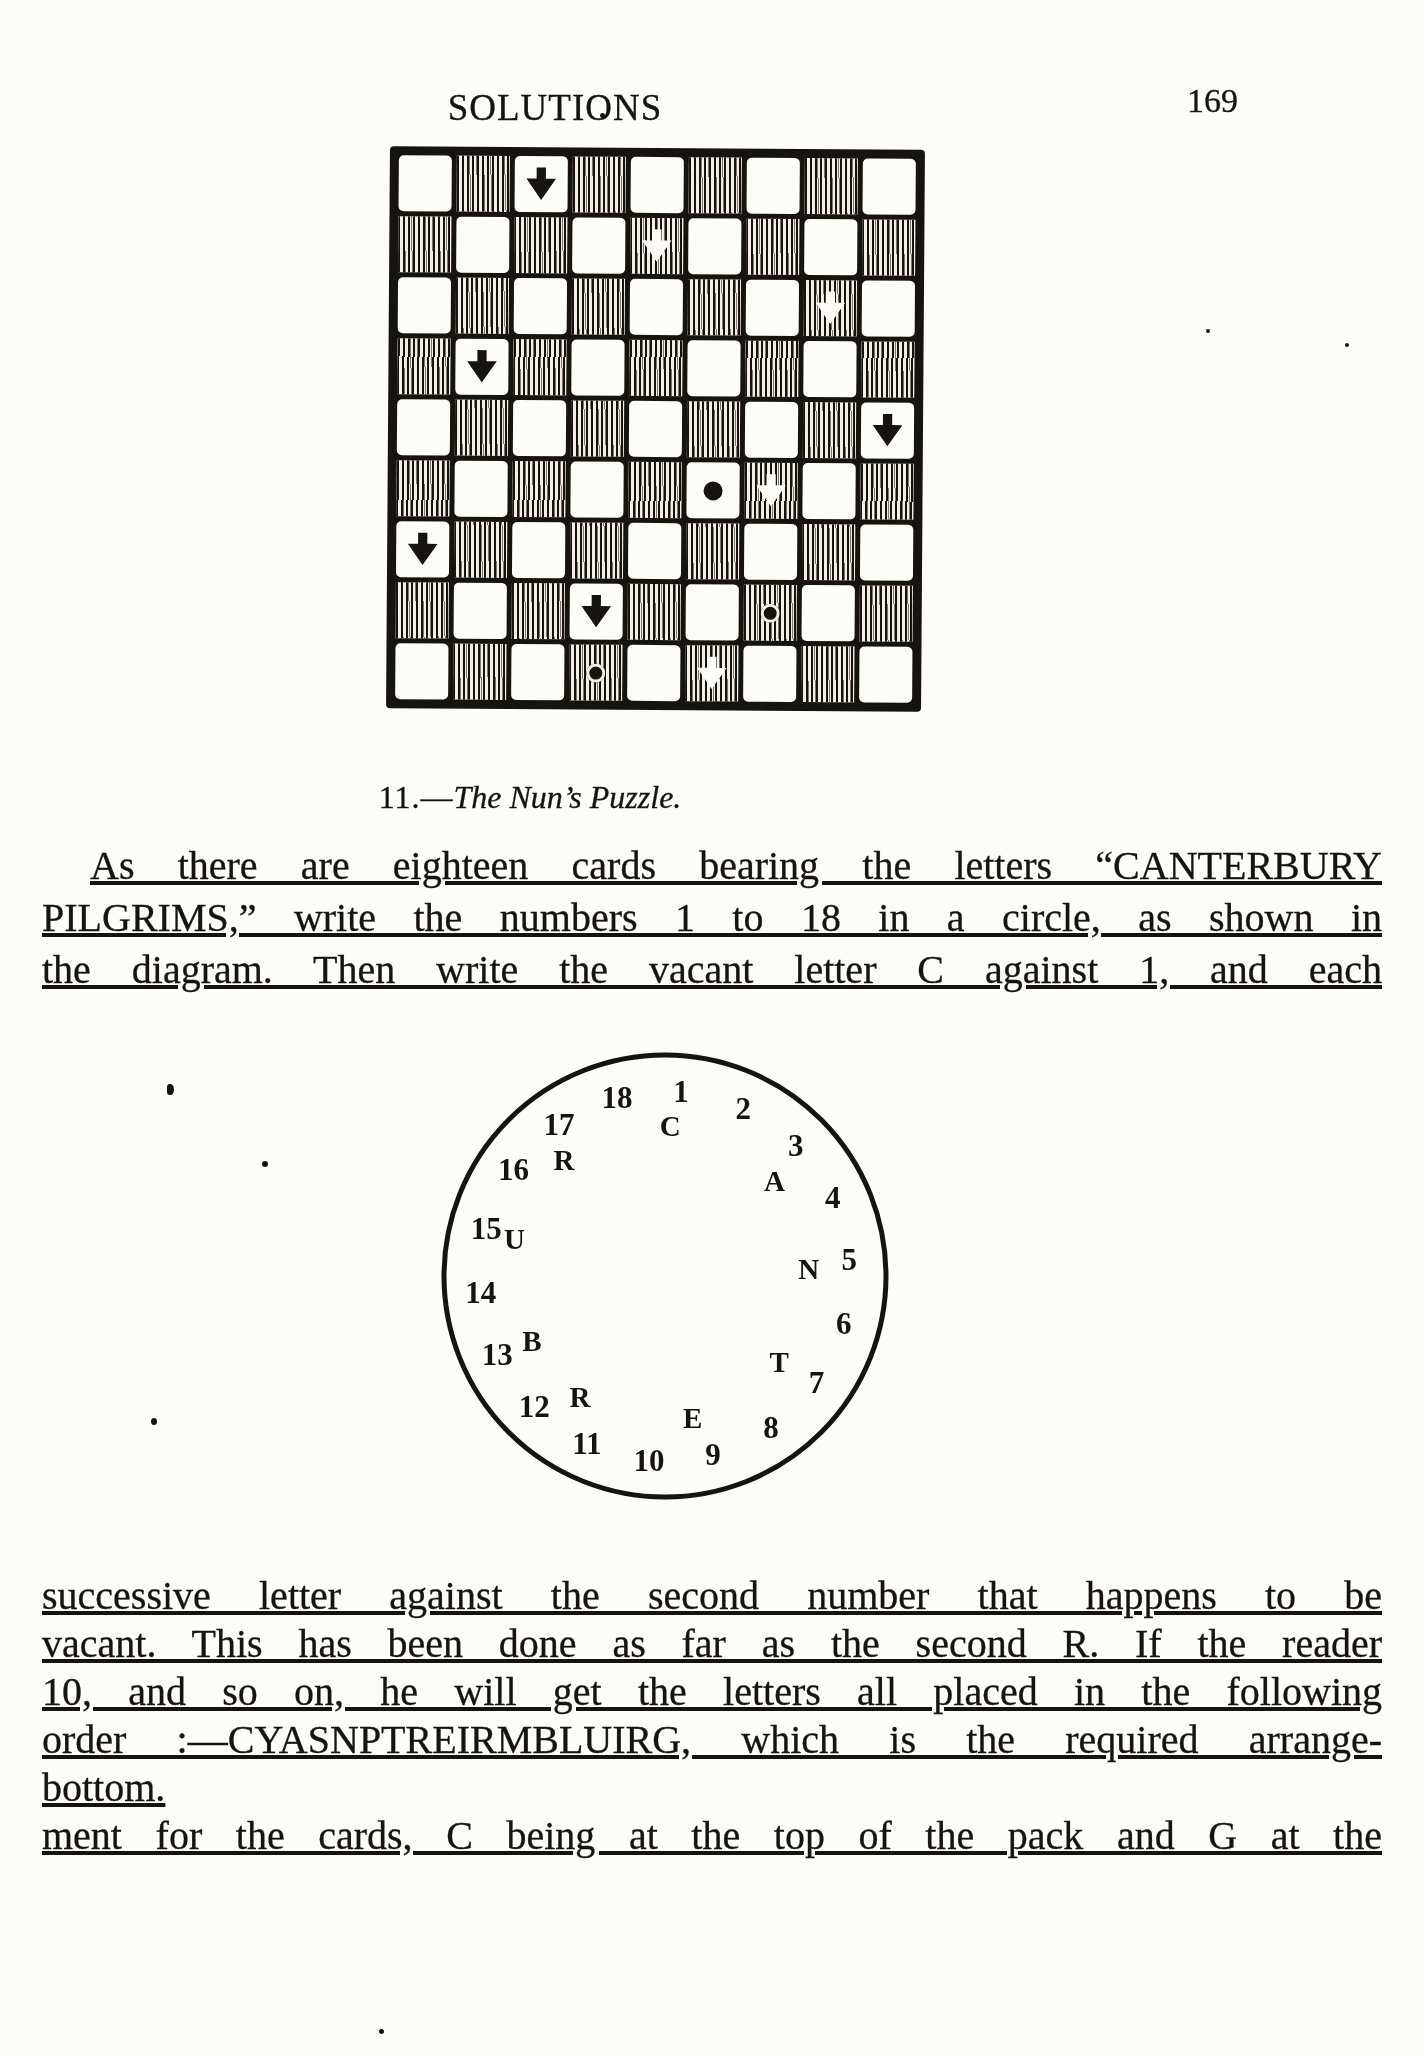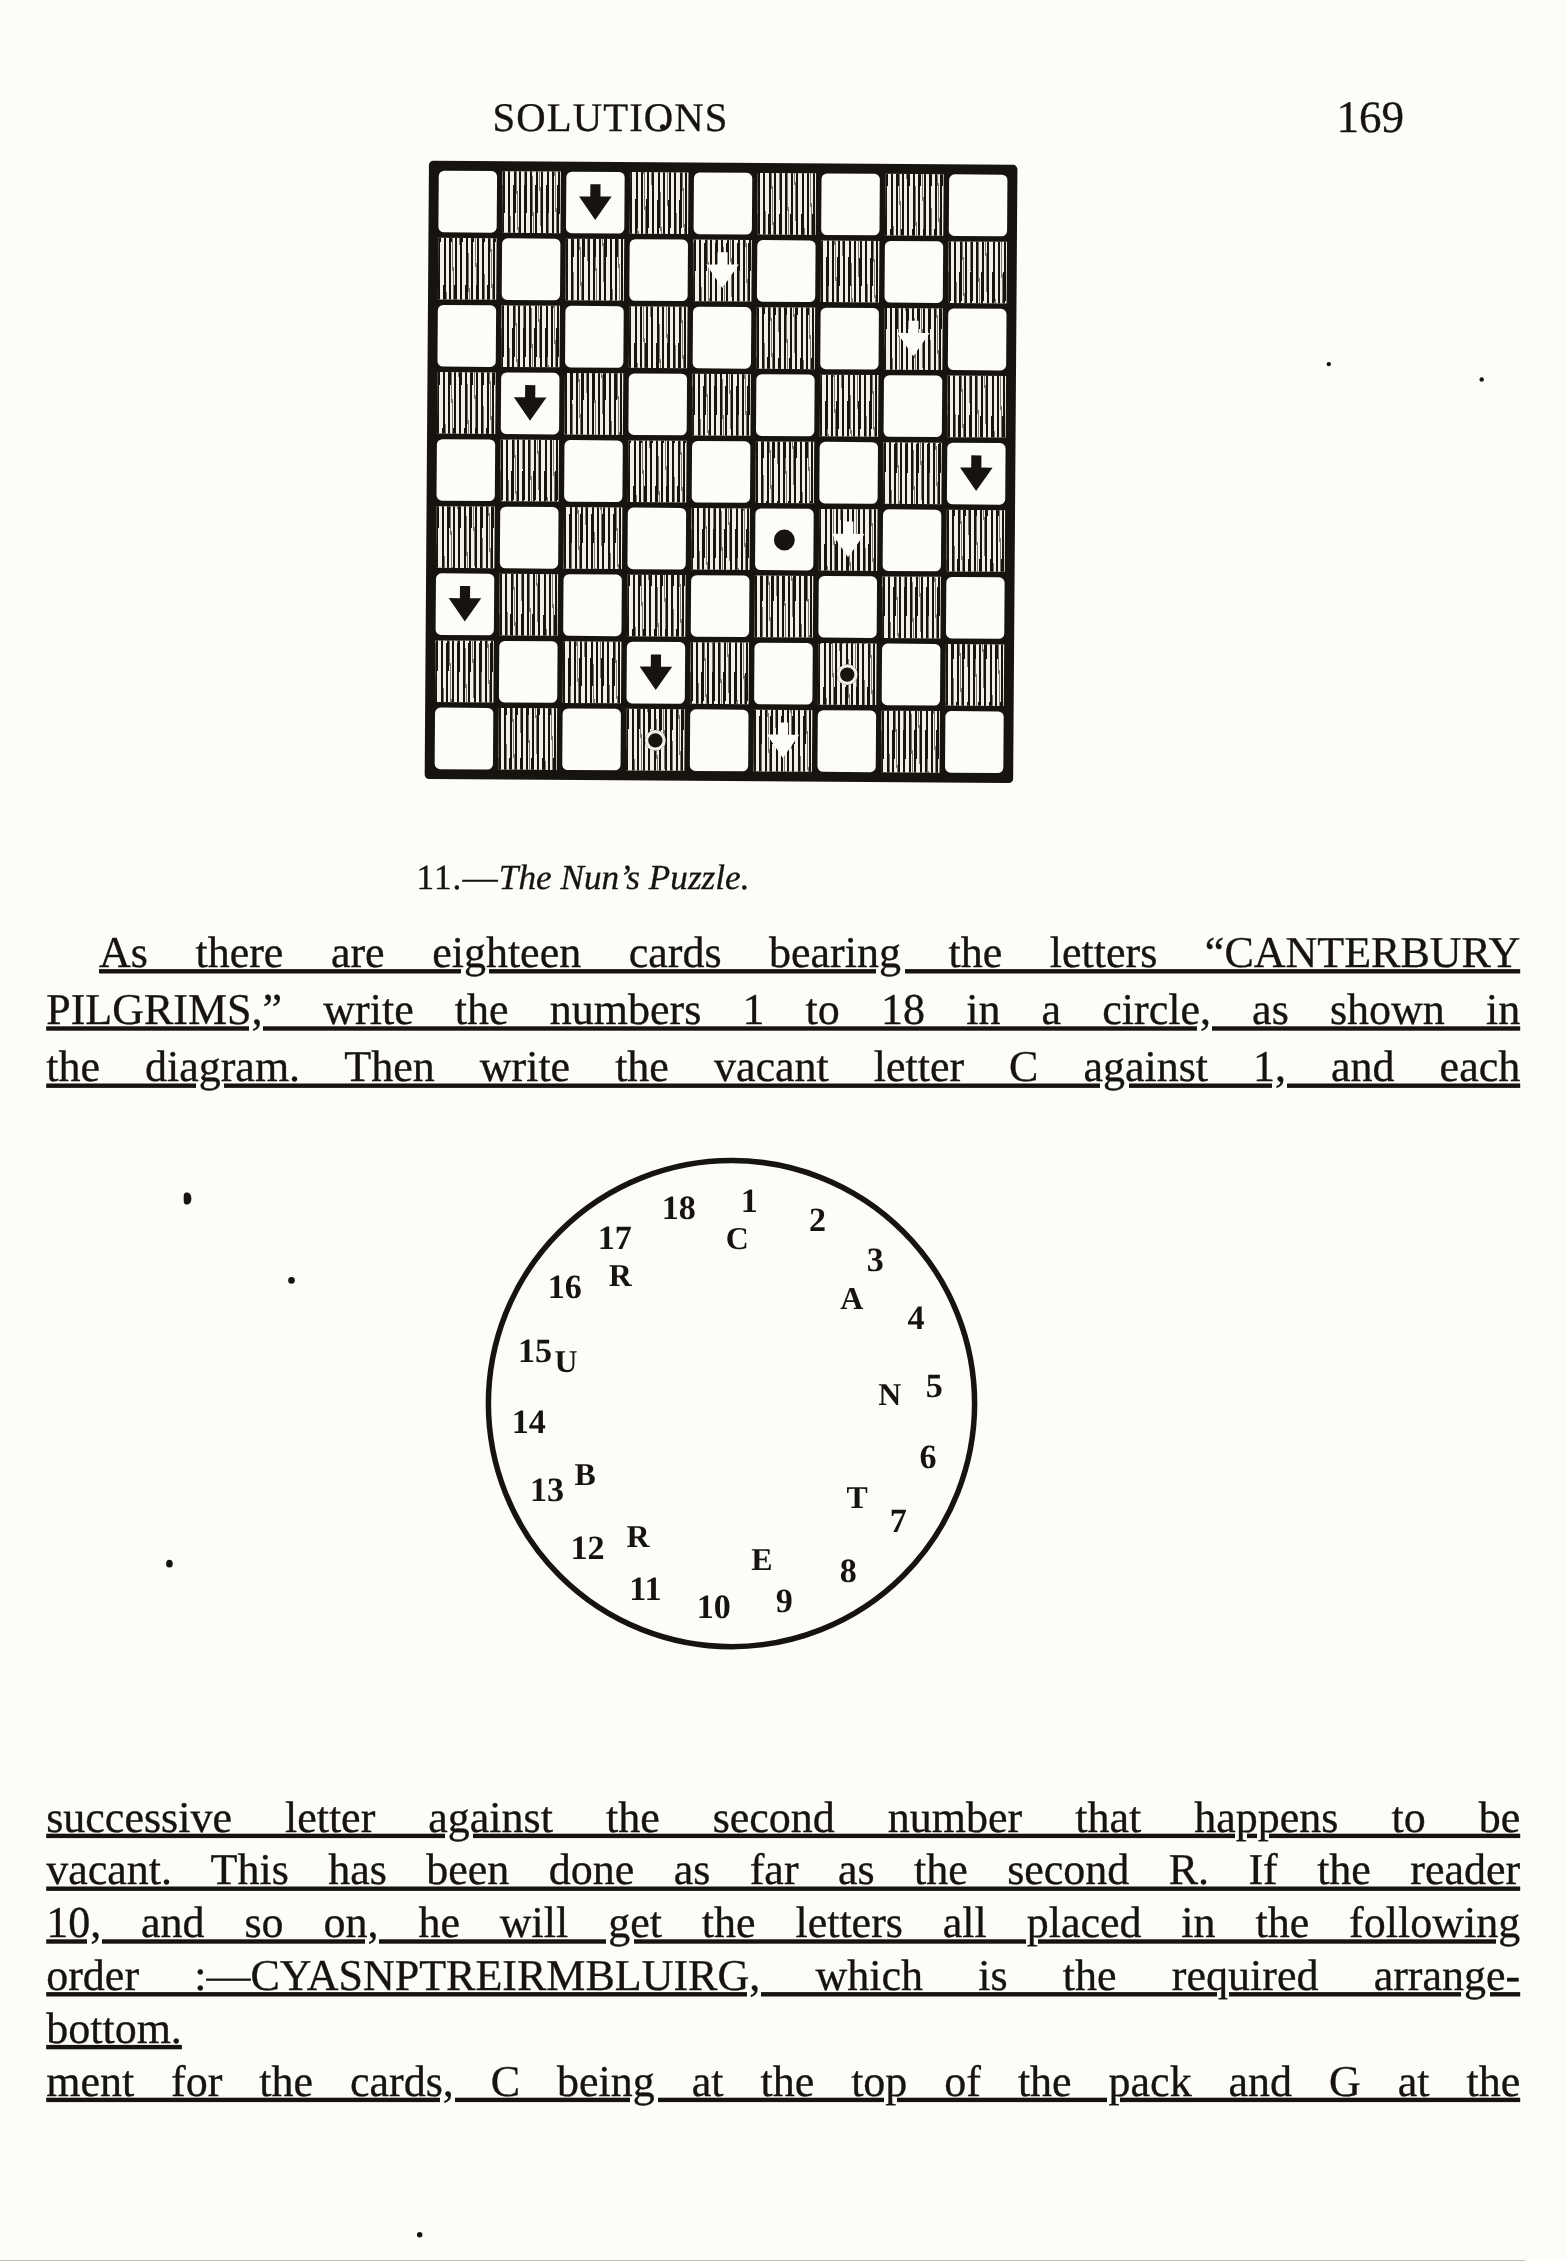--- a/index.html
+++ b/index.html
@@ -13,22 +13,22 @@
     overflow: hidden;
     padding-left: 20px;
     -webkit-text-stroke: 0.3px #17130e;
   }
   
   .header-title {
     position: absolute; left: 380px; top: 86px; width: 350px;
     text-align: center; font-size: 37px; letter-spacing: 1px;
   }
   .page-number {
-    position: absolute; left: 1215px; top: 82px; width: 120px;
-    font-size: 41px;
+    position: absolute; left: 1187px; top: 82px; width: 120px;
+    font-size: 34px;
   }
   
   .board {
     position: absolute; left: 388px; top: 148px;
     display: grid;
     grid-template-columns: repeat(9, 53px);
     grid-template-rows: repeat(9, 56px);
     gap: 5px;
     background: #17130e;
     border: 9px solid #17130e;
@@ -49,21 +49,21 @@
   
   .caption {
     position: absolute; left: 280px; top: 779px; width: 500px;
     text-align: center; font-size: 32px;
   }
   .caption .num { font-style: normal; letter-spacing: 1px; text-align: center; }
   .caption .ttl { font-style: italic; }
   
   .para { position: absolute; left: 42px; width: 1340px; font-size: 40px; text-decoration: underline; }
   .para1 { top: 840px; }
-  .para2 { top: 1628px; }
+  .para2 { top: 1572px; }
   .para .line { white-space: nowrap; }
   .para1 .line { height: 52px; line-height: 52px; }
   .para2 .line { height: 48px; line-height: 48px; }
   .jline { text-align: justify; text-align-last: justify; white-space: normal !important; }
   .endline { text-align: left; }
   .indent { text-indent: 48px; }
   
   .circle-fig { position: absolute; left: 428px; top: 1043px; }
   .circle-fig text {
     font-family: "Liberation Serif", "DejaVu Serif", serif;

